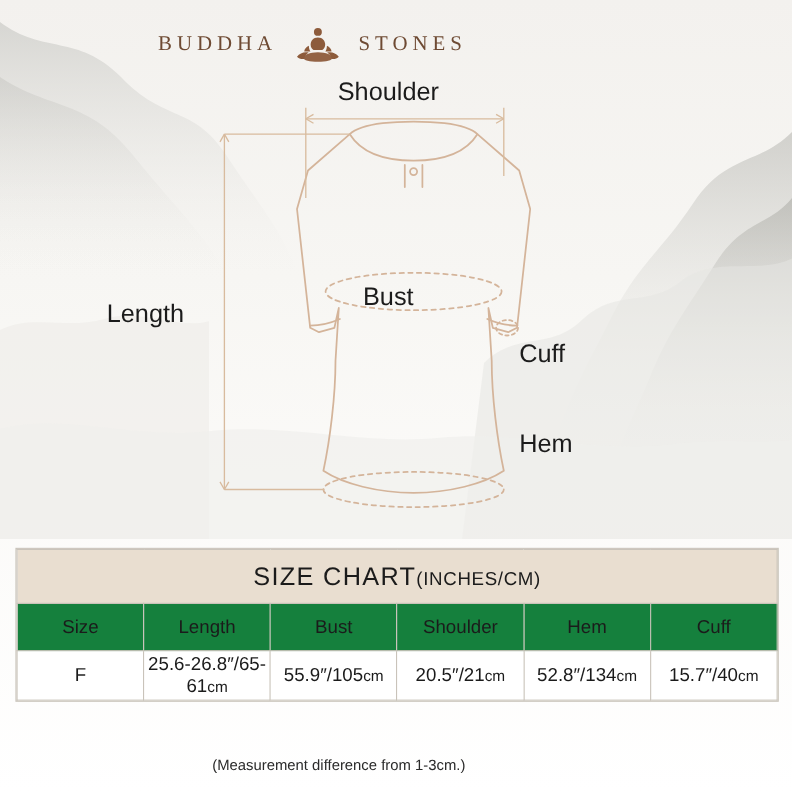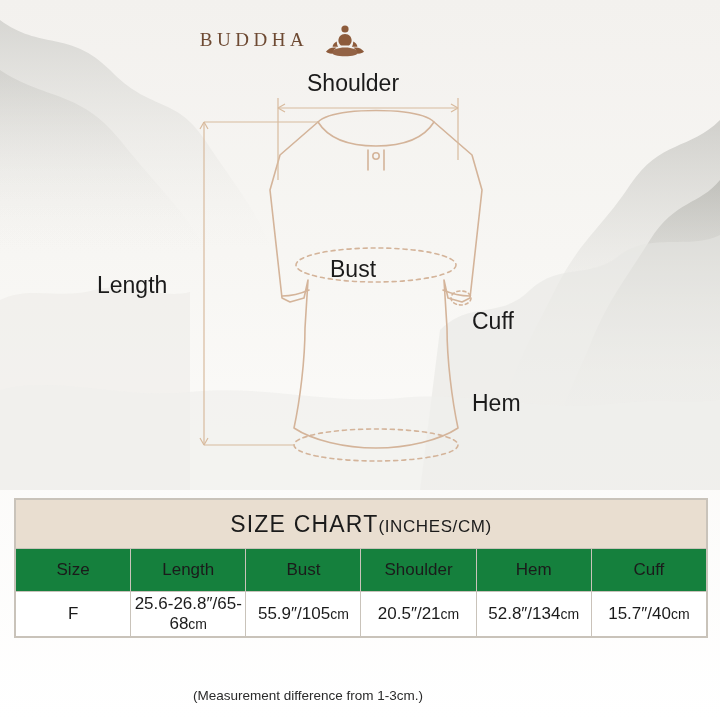--- a/index.html
+++ b/index.html
@@ -167,20 +167,21 @@
       <g fill="#8d5b3b">
         <circle cx="23" cy="9" r="3.6"></circle>
         <path d="M23 14 C18.6 14 16.4 17.2 16.4 20.6 C16.4 22.6 17.4 24.4 19 25.4 L27 25.4 C28.6 24.4 29.6 22.6 29.6 20.6 C29.6 17.2 27.4 14 23 14 Z"></path>
         <path d="M14.8 21.5 C12.4 22.6 10.6 24.6 10.6 26.8 L16.2 26.8 C15.2 25.4 14.8 23.4 14.8 21.5 Z"></path>
         <path d="M31.2 21.5 C33.6 22.6 35.4 24.6 35.4 26.8 L29.8 26.8 C30.8 25.4 31.2 23.4 31.2 21.5 Z"></path>
         <path d="M23 27.6 C15.6 27.6 9.8 30.2 9.8 32.4 C9.8 34.6 15.6 36.2 23 36.2 C30.4 36.2 36.2 34.6 36.2 32.4 C36.2 30.2 30.4 27.6 23 27.6 Z" opacity="0.95"></path>
         <path d="M4 31.5 C6.5 28.2 11 26.6 14.6 27.8 C12 29.4 10.6 31.6 10.4 33.6 C7.6 33.8 5.3 33 4 31.5 Z"></path>
         <path d="M42 31.5 C39.5 28.2 35 26.6 31.4 27.8 C34 29.4 35.4 31.6 35.6 33.6 C38.4 33.8 40.7 33 42 31.5 Z"></path>
       </g>
     </svg>
+    <span class="brand-word">STONES</span>
   </div>
 
   <div class="diagram">
 
     <svg width="720" height="430" viewBox="0 0 720 430">
       <g fill="none" stroke="#d4b49a" stroke-width="1.6" stroke-linejoin="round" stroke-linecap="round">
 
         <path d="M318,62 C322,58 332,54 348,52 C356,51 366,50.5 376,50.5 C386,50.5 396,51 404,52 C420,54 430,58 434,62
                  L472,95 L482,130 L470,238 L462,242 L448,238 L444,220
                  L447,268 C447,300 452,340 458,368
@@ -235,21 +236,21 @@
       <tr class="head-row">
         <td style="width:88px">Size</td>
         <td style="width:175px">Length</td>
         <td style="width:110px">Bust</td>
         <td style="width:108px">Shoulder</td>
         <td style="width:105px">Hem</td>
         <td style="width:106px">Cuff</td>
       </tr>
       <tr class="data-row">
         <td>F</td>
-        <td><span>25.6-26.8″/65-68</span><span class="unit">cm</span></td>
+        <td><span>25.6-26.8″/65-61</span><span class="unit">cm</span></td>
         <td><span>55.9″/105</span><span class="unit">cm</span></td>
         <td><span>20.5″/21</span><span class="unit">cm</span></td>
         <td><span>52.8″/134</span><span class="unit">cm</span></td>
         <td><span>15.7″/40</span><span class="unit">cm</span></td>
       </tr>
     </tbody>
       </table>
   </div>
 
   <div class="footnote">(Measurement difference from 1-3cm.)</div>

